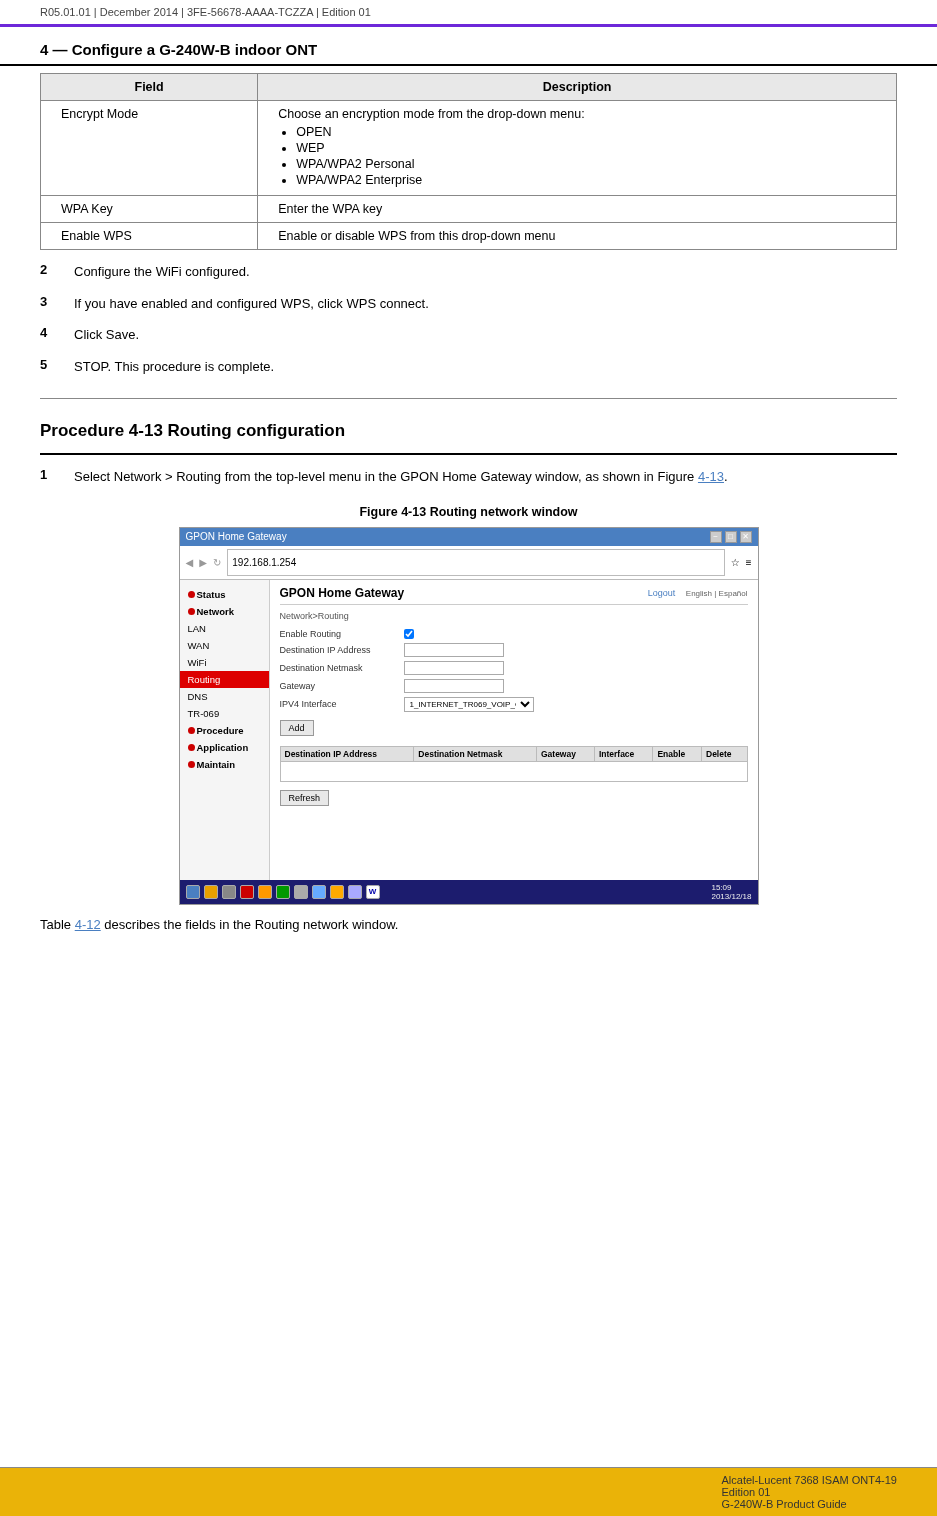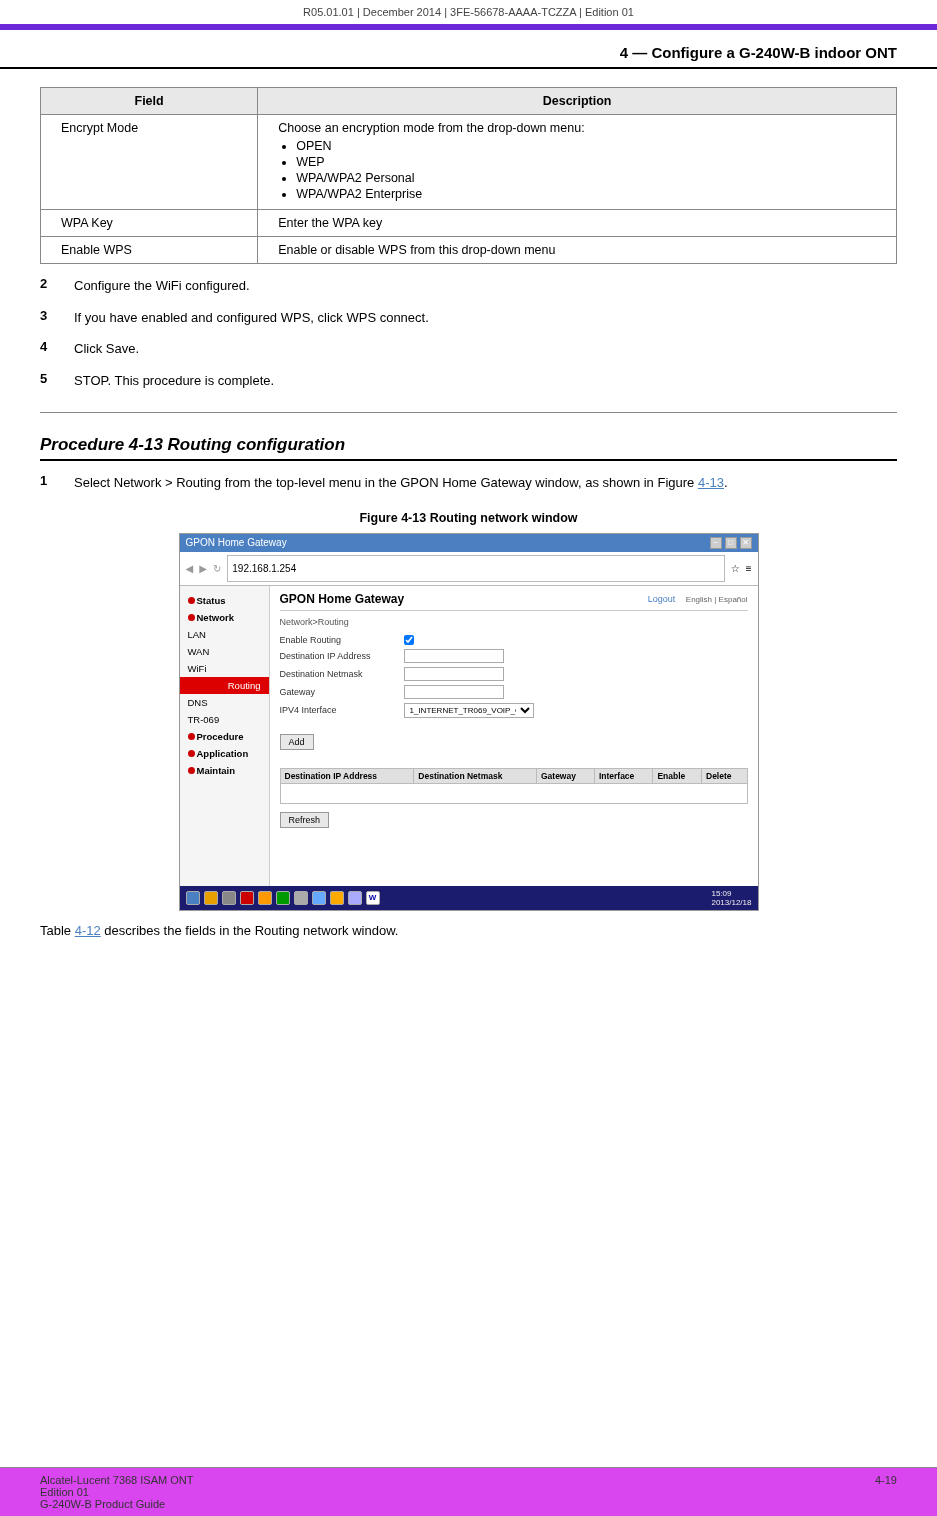--- a/index.html
+++ b/index.html
@@ -8,36 +8,35 @@
       font-size: 13px;
       background: #fff;
       color: #000;
       width: 937px;
       min-height: 1516px;
       position: relative;
     }
 
     
     .page-header {
-      text-align: center;
+      text-align: left;
       font-size: 11px;
       color: #444;
       padding: 6px 40px;
-      border-bottom: 6px solid #6d28d9;
+      border-bottom: 3px solid #6d28d9;
     }
 
     
     .page-title-bar {
-      text-align: right;
       font-size: 15px;
       font-weight: bold;
       padding: 14px 40px 6px 40px;
       color: #000;
       border-bottom: 2px solid #000;
-      margin-bottom: 18px;
+      margin-bottom: 7px;
     }
 
     .main-content {
       padding: 0 40px 40px 40px;
     }
 
     
     table.data-table {
       border-collapse: collapse;
       width: 100%;
@@ -92,22 +91,21 @@
       border-top: 1px solid #888;
       margin: 22px 0;
     }
 
     
     .procedure-title {
       font-size: 17px;
       font-weight: bold;
       margin: 18px 0 3px 0;
       border-bottom: 2px solid #000;
-      padding-bottom: 4px;
-      font-style: italic;
+      padding-bottom: 12px;
     }
 
     
     .figure-container {
       margin: 18px 0 12px 0;
       text-align: center;
     }
     .figure-caption {
       font-size: 12.5px;
       font-weight: bold;
@@ -177,21 +175,20 @@
       padding: 6px 0;
       font-size: 9.5px;
     }
     .sidebar-item {
       padding: 3px 8px;
       cursor: pointer;
     }
     .sidebar-item.highlight {
       background: #d00;
       color: #fff;
-      text-align: right;
     }
     .sidebar-section {
       padding: 3px 8px;
       font-weight: bold;
       display: flex;
       align-items: center;
       gap: 2px;
     }
     .sidebar-section .dot {
       width: 7px;
@@ -238,21 +235,21 @@
       font-size: 8px;
       padding: 1px;
       width: 130px;
     }
     .btn-add {
       background: #e8e8e8;
       border: 1px solid #999;
       font-size: 9px;
       padding: 2px 8px;
       cursor: pointer;
-      margin: 12px 0;
+      margin: 4px 0;
     }
     .inner-table {
       width: 100%;
       border-collapse: collapse;
       margin-top: 6px;
       font-size: 8.5px;
     }
     .inner-table th {
       background: #e0e0e0;
       border: 1px solid #bbb;
@@ -520,20 +517,20 @@
       </div>
     </div>
   </div>
 
   <p style="margin-top: 12px; font-size: 13px;">
     Table <span class="link-blue">4-12</span> describes the fields in the Routing network window.
   </p>
 
 </div>
 
-<div class="page-footer" style="position: fixed; bottom: 0; left: 0; right: 0; background: #d946ef;">
+<div class="page-footer" style="position: fixed; bottom: 0; left: 0; right: 0; background: #eab308; justify-content: flex-end;">
   <div>
     <span>Alcatel-Lucent 7368 ISAM ONT</span><br>
     <span>Edition 01</span><br>
     <span>G-240W-B Product Guide</span>
   </div>
   <div>4-19</div>
 </div>
 
 </body></html>

